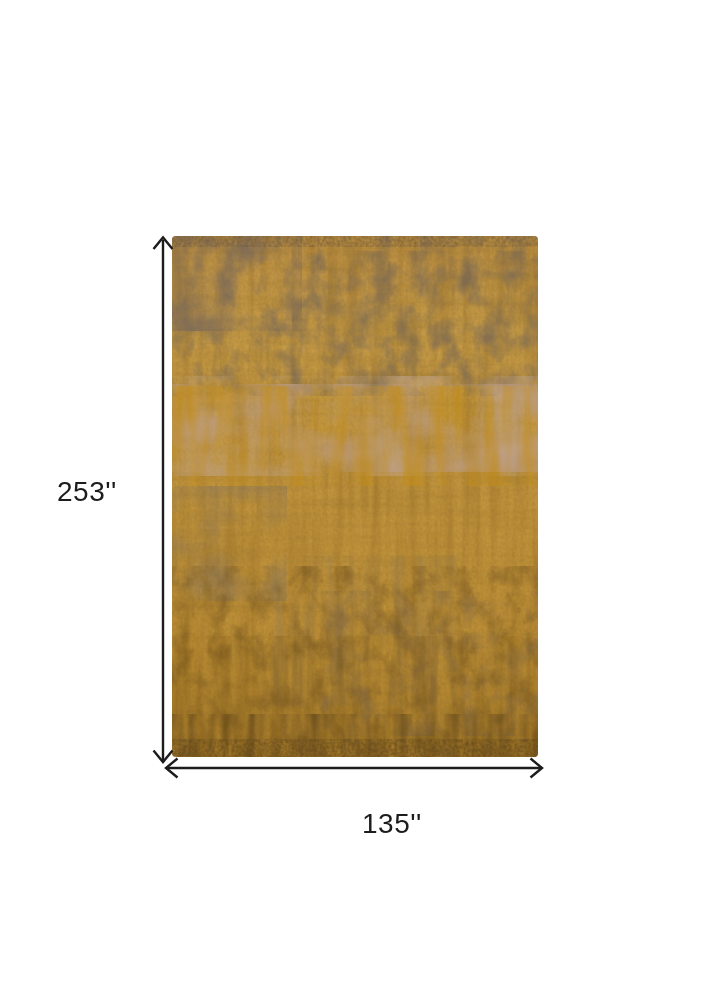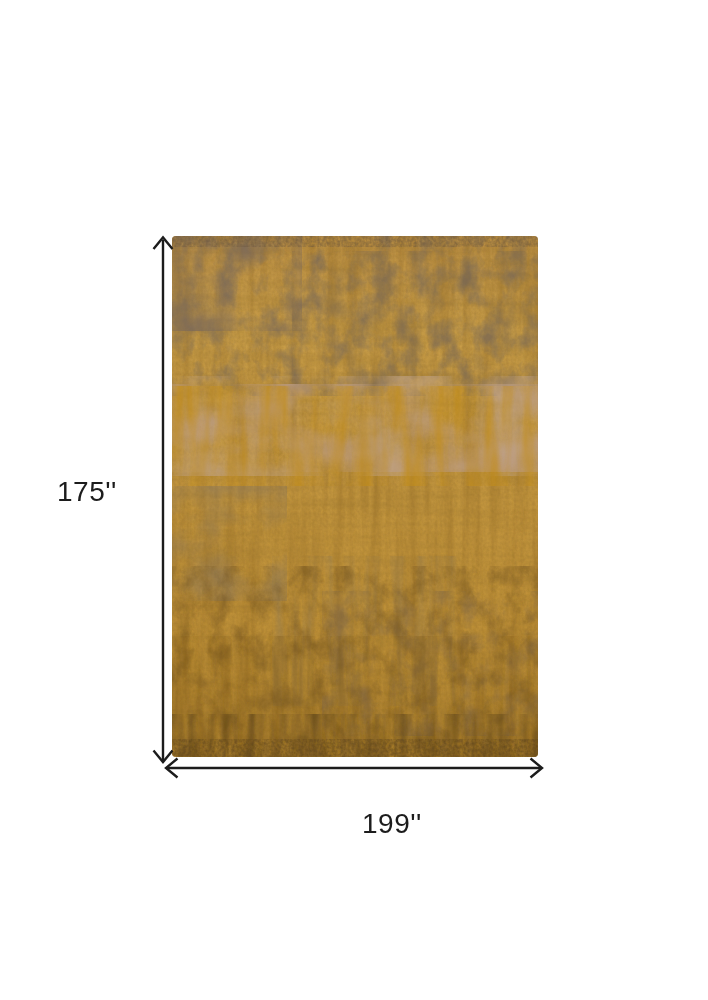--- a/index.html
+++ b/index.html
@@ -160,17 +160,17 @@
       </g>
 
       <g>
         <line x1="168" y1="768" x2="540" y2="768"></line>
         <polyline points="177.5,758.5 166,768 177.5,777.5"></polyline>
         <polyline points="530.5,758.5 542,768 530.5,777.5"></polyline>
       </g>
     </g>
   </svg>
 
-  <div class="dim-label height">175''</div>
+  <div class="dim-label height">253''</div>
 
-  <div class="dim-label width">199''</div>
+  <div class="dim-label width">135''</div>
 
 </div>
 
 </body></html>

